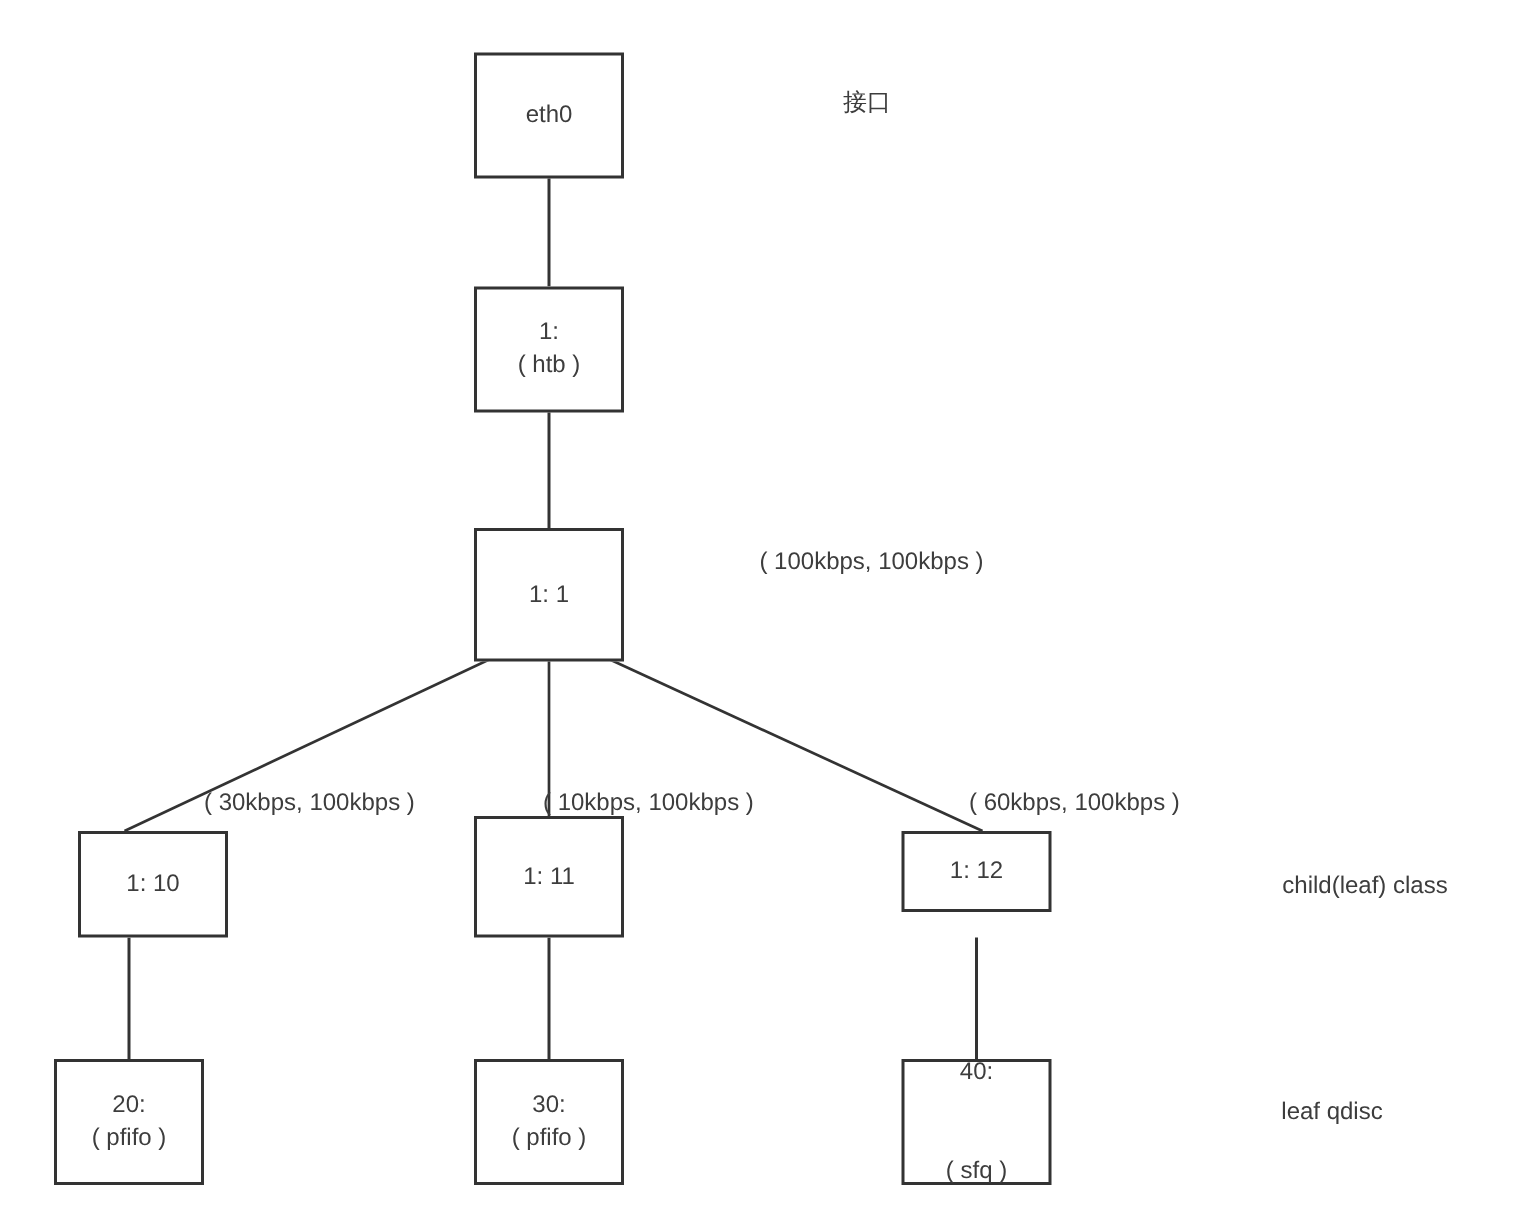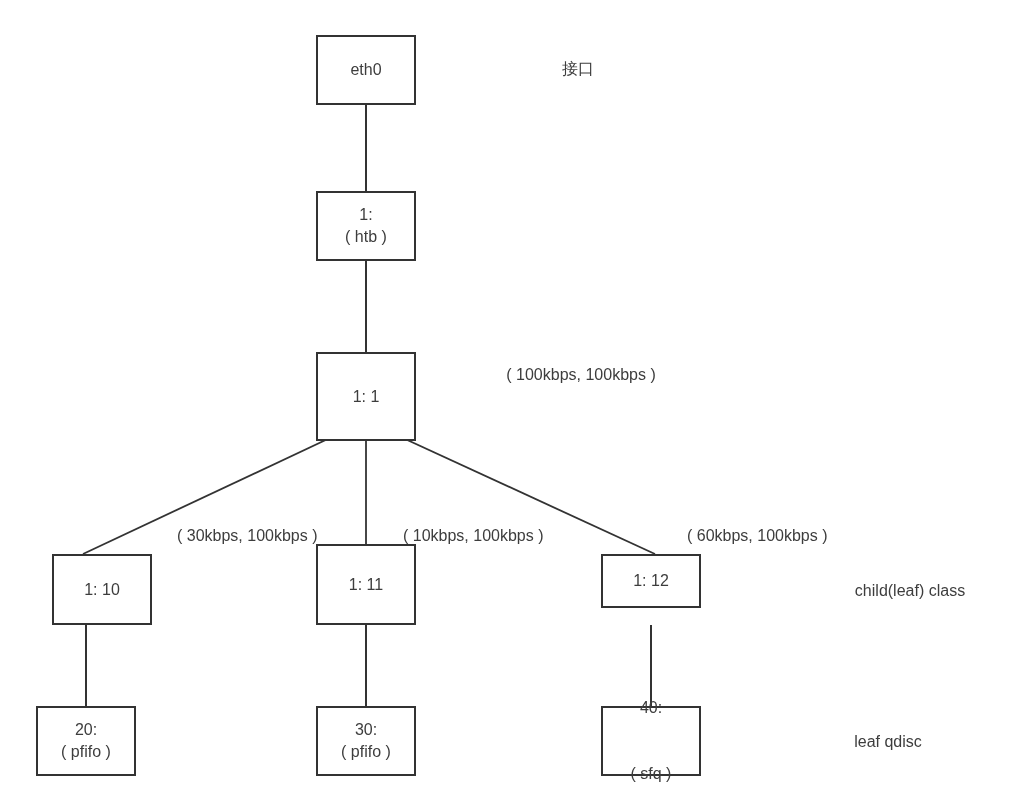--- a/index.html
+++ b/index.html
@@ -19,21 +19,21 @@
   .wires {
     position: absolute;
     left: 0;
     top: 0;
     width: 1011px;
     height: 809px;
   }
   .node {
     position: absolute;
     width: 100px;
-    height: 70px;
+    height: 84px;
     border: 2px solid #333333;
     background: #ffffff;
     box-sizing: border-box;
     display: flex;
     flex-direction: column;
     align-items: center;
     justify-content: center;
     font-size: 16px;
     line-height: 22px;
     color: #3d3d3d;
@@ -49,21 +49,20 @@
   .annotation.centered {
     transform: translateX(-50%);
     text-align: left;
   }
   .edge-label {
     position: absolute;
     font-size: 16px;
     line-height: 20px;
     color: #3d3d3d;
     white-space: nowrap;
-    margin-left: 41px;
   }
 </style>
 </head>
 <body>
 
 <div class="canvas">
 
   <svg class="wires" viewBox="0 0 1011 809" xmlns="http://www.w3.org/2000/svg">
     <line x1="366" y1="105" x2="366" y2="191" stroke="#333333" stroke-width="2"></line>
     <line x1="366" y1="261" x2="366" y2="352" stroke="#333333" stroke-width="2"></line>

